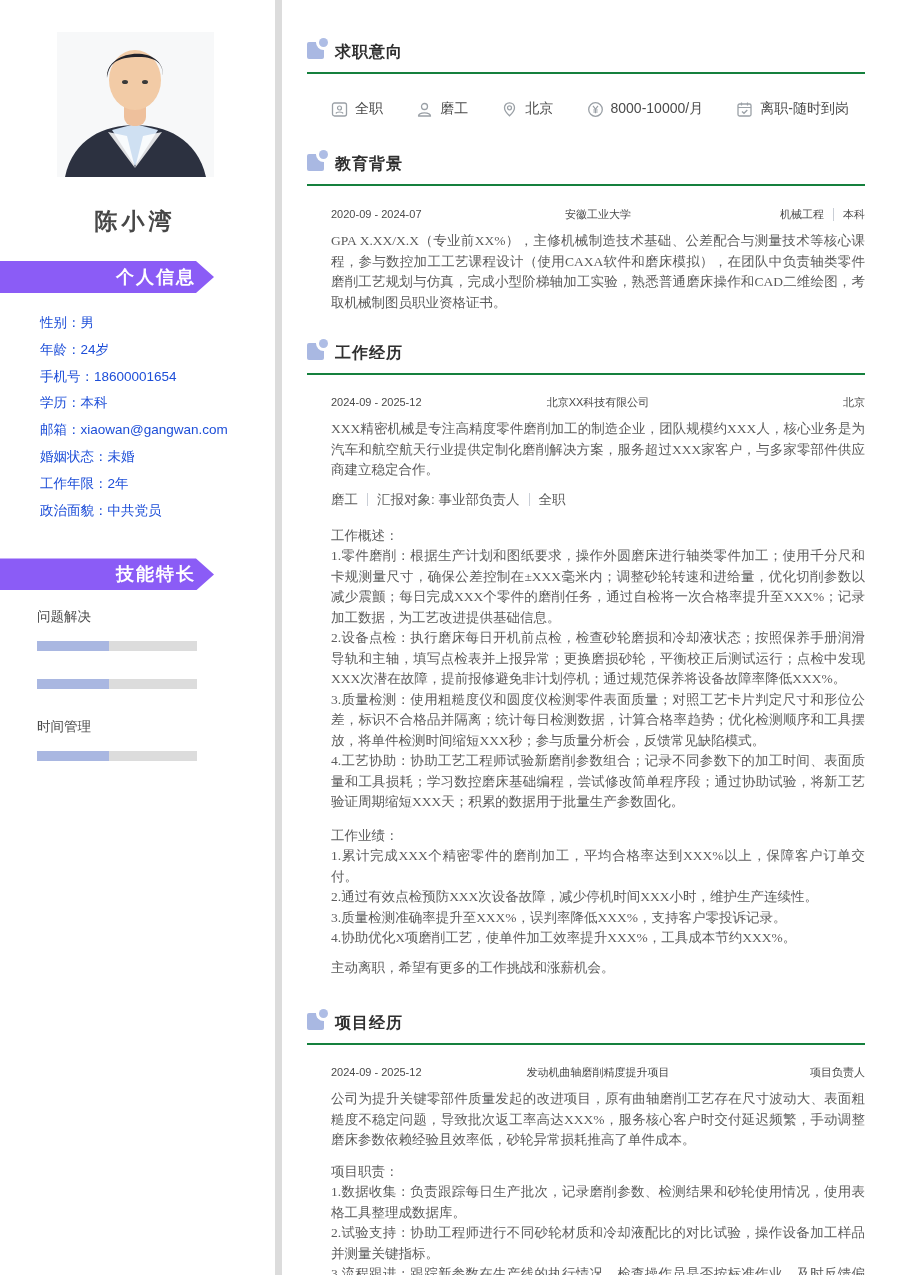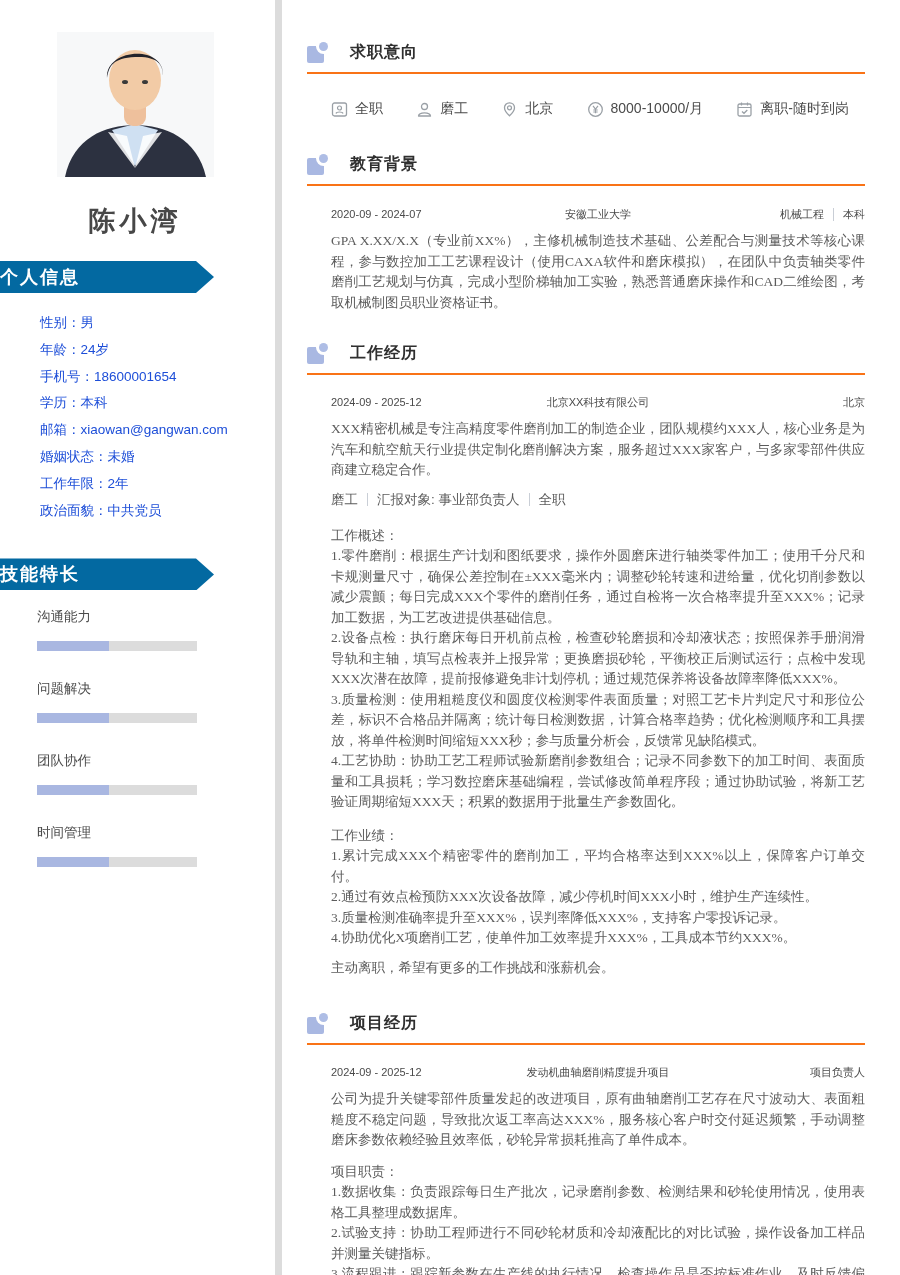--- a/index.html
+++ b/index.html
@@ -4,39 +4,39 @@
 <style>
   * { margin:0; padding:0; box-sizing:border-box; }
   html,body { width:900px; height:1275px; background:#ffffff; overflow:hidden;
     font-family:"Liberation Sans","DejaVu Sans",sans-serif; }
   .page { position:relative; width:900px; height:1275px; background:#fff; }
 
   
   .sidebar { position:absolute; left:0; top:0; width:270px; height:1275px; }
   .side-divider { position:absolute; left:275px; top:0; width:7px; height:1275px; background:#dcdcdc; }
   .photo-wrap { width:157px; height:145px; margin:32px auto 0; overflow:hidden; }
-  .name { margin-top:29px; text-align:center; font-size:27px; line-height:30px; font-weight:bold;
+  .name { margin-top:29px; text-align:center; font-size:23px; line-height:30px; font-weight:bold;
     color:#474747; letter-spacing:4px; }
-  .side-banner { margin-top:25px; width:214px; height:32px; background:#0369a1;
+  .side-banner { margin-top:25px; width:214px; height:32px; background:#8b5cf6;
     clip-path:polygon(0 0, calc(100% - 18px) 0, 100% 50%, calc(100% - 18px) 100%, 0 100%);
-    display:flex; align-items:center; justify-content:flex-start; padding-right:18px;
+    display:flex; align-items:center; justify-content:flex-end; padding-right:18px;
     color:#ffffff; font-size:18px; font-weight:bold; letter-spacing:2px; }
   .side-banner.second { margin-top:34px; }
   .info-list { margin-top:17px; padding-left:40px; }
   .info-list li { list-style:none; line-height:26.8px; font-size:13.5px; color:#1d4ed8; }
   .skills { margin-top:17px; padding-left:37px; }
   .skill-item { margin-bottom:28px; }
   .skill-label { font-size:13.5px; line-height:20px; color:#4c4c4c; }
   .skill-track { margin-top:14px; width:160px; height:10px; background:#dcdcdc; }
   .skill-fill { height:10px; background:#a9b7e1; }
 
   
   .main { position:absolute; left:307px; top:0; width:558px; }
-  .sec-header { display:flex; align-items:flex-end; gap:26px; padding-bottom:9px;
-    border-bottom:2px solid #f97316; }
+  .sec-header { display:flex; align-items:flex-start; gap:11px; padding-bottom:9px;
+    border-bottom:2px solid #15803d; }
   .sec-icon { position:relative; width:17px; height:17px; background:#a9b8e2; border-radius:2px; flex:0 0 17px; }
   .sec-icon::after { content:""; position:absolute; right:-4px; top:-4px; width:9px; height:9px;
     border-radius:50%; background:#aebde5; box-shadow:0 0 0 3px #ffffff; }
   .sec-title { font-size:16px; font-weight:bold; color:#2f2f2f; letter-spacing:1px; }
   .mt-sec1 { margin-top:42px; } .mt-sec2 { margin-top:36px; }
   .mt-sec3 { margin-top:30px; } .mt-sec4 { margin-top:35px; }
 
   .intent-row { margin-top:26px; padding:0 16px 0 24px; display:flex; justify-content:space-between; }
   .intent-item { display:flex; align-items:center; gap:7px; font-size:14px; color:#4a4a4a; }
   .intent-item svg { display:block; }
@@ -94,33 +94,26 @@
       <li>工作年限：2年</li>
       <li>政治面貌：中共党员</li>
     </ul>
 
     <div class="side-banner second">
       <span>技能特长</span>
     </div>
 
     <div class="skills">
       <div class="skill-item">
-        <div class="skill-label">沟通能力</div>
-        <div class="skill-track">
-          <div class="skill-fill" style="width: 45%;"></div>
-        </div>
-      </div>
-      <div class="skill-item">
         <div class="skill-label">问题解决</div>
         <div class="skill-track">
           <div class="skill-fill" style="width: 45%;"></div>
         </div>
       </div>
       <div class="skill-item">
-        <div class="skill-label">团队协作</div>
         <div class="skill-track">
           <div class="skill-fill" style="width: 45%;"></div>
         </div>
       </div>
       <div class="skill-item">
         <div class="skill-label">时间管理</div>
         <div class="skill-track">
           <div class="skill-fill" style="width: 45%;"></div>
         </div>
       </div>

